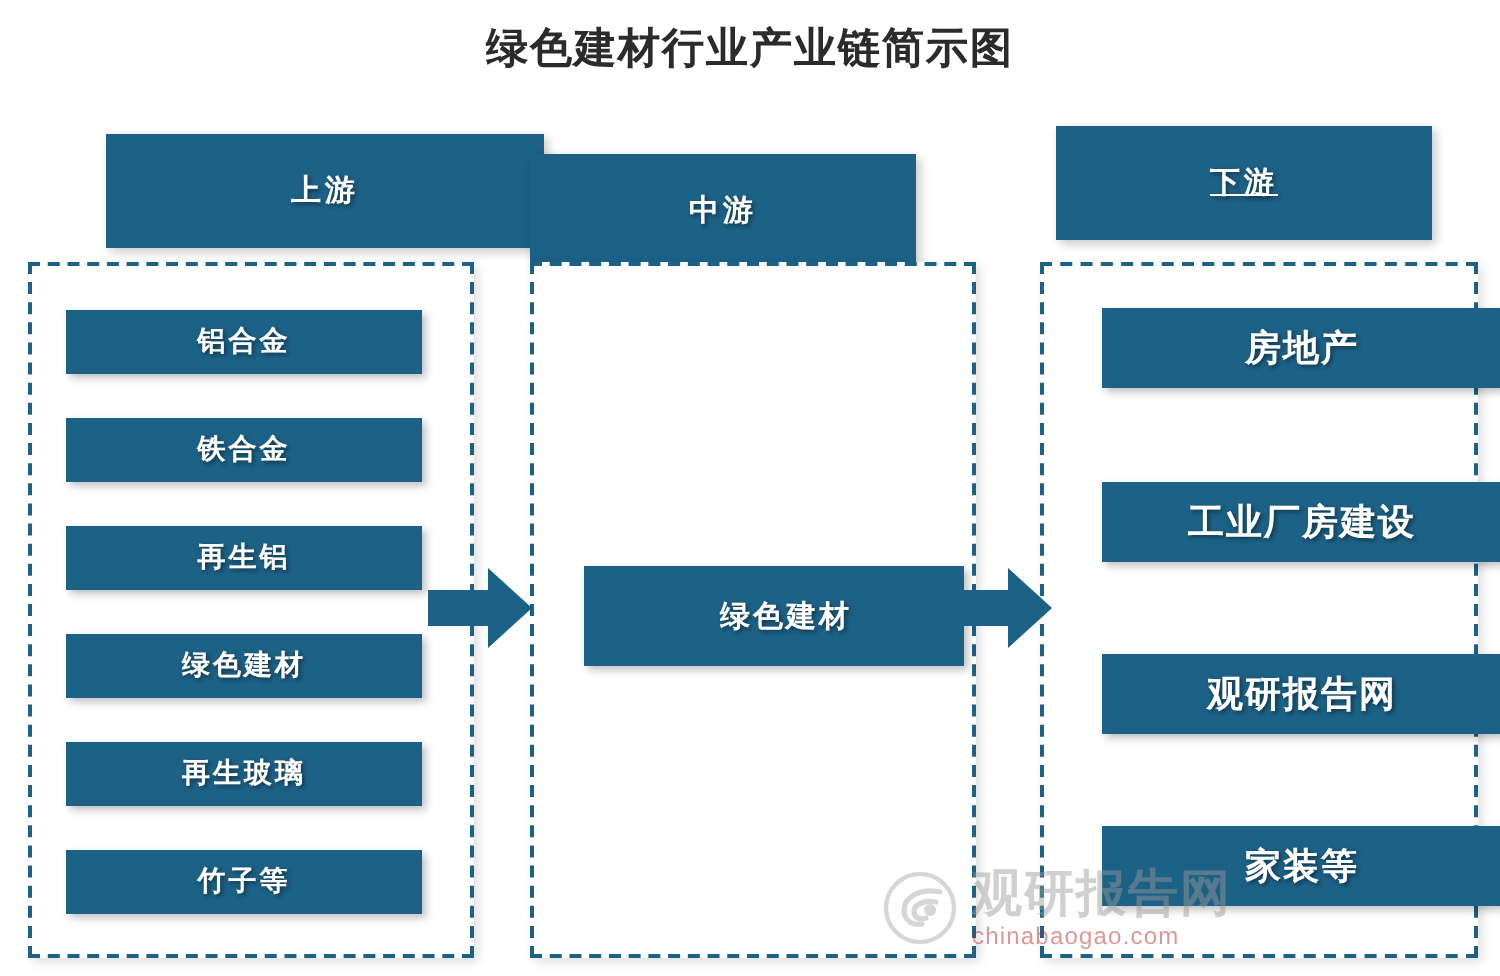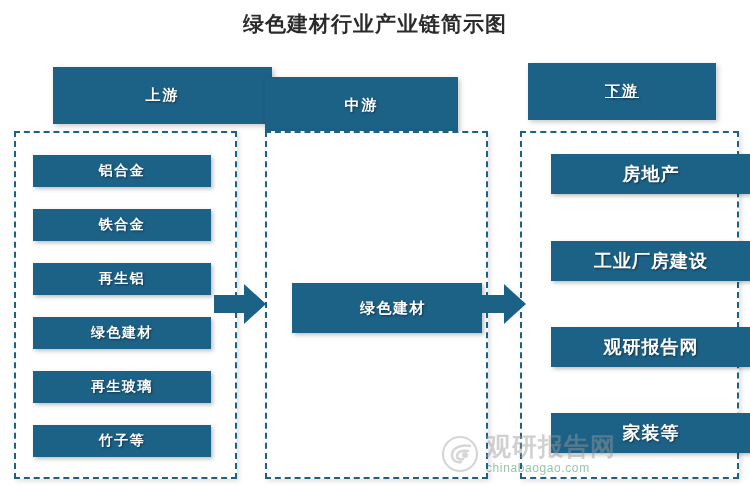--- a/index.html
+++ b/index.html
@@ -135,21 +135,21 @@
   .wm-text-wrap { display: flex; flex-direction: column; line-height: 1; }
   .wm-cn {
     font-size: 25px;
     font-weight: 700;
     color: #9a9a9a;
     letter-spacing: 1px;
     font-family: "DejaVu Sans", "Liberation Sans", sans-serif;
   }
   .wm-en {
     font-size: 12px;
-    color: #15803d;
+    color: #b91c1c;
     letter-spacing: 0.6px;
     margin-top: 3px;
     font-family: "Liberation Sans", sans-serif;
   }
 </style>
 </head>
 <body>
 
 <div class="canvas">
 

